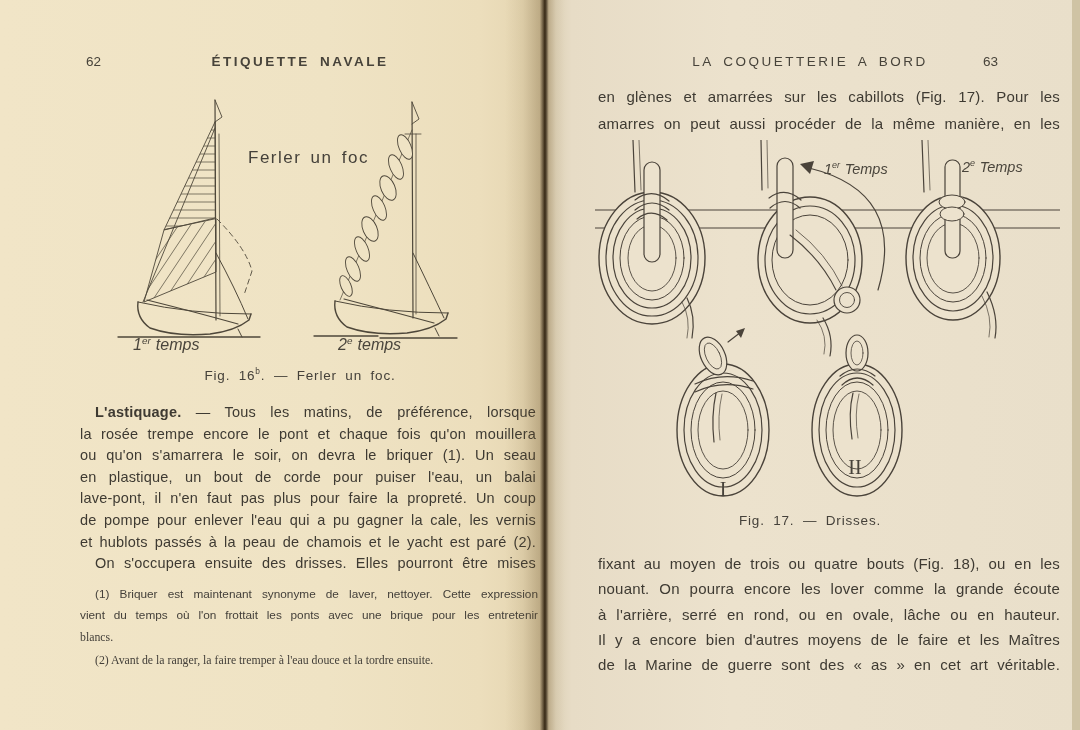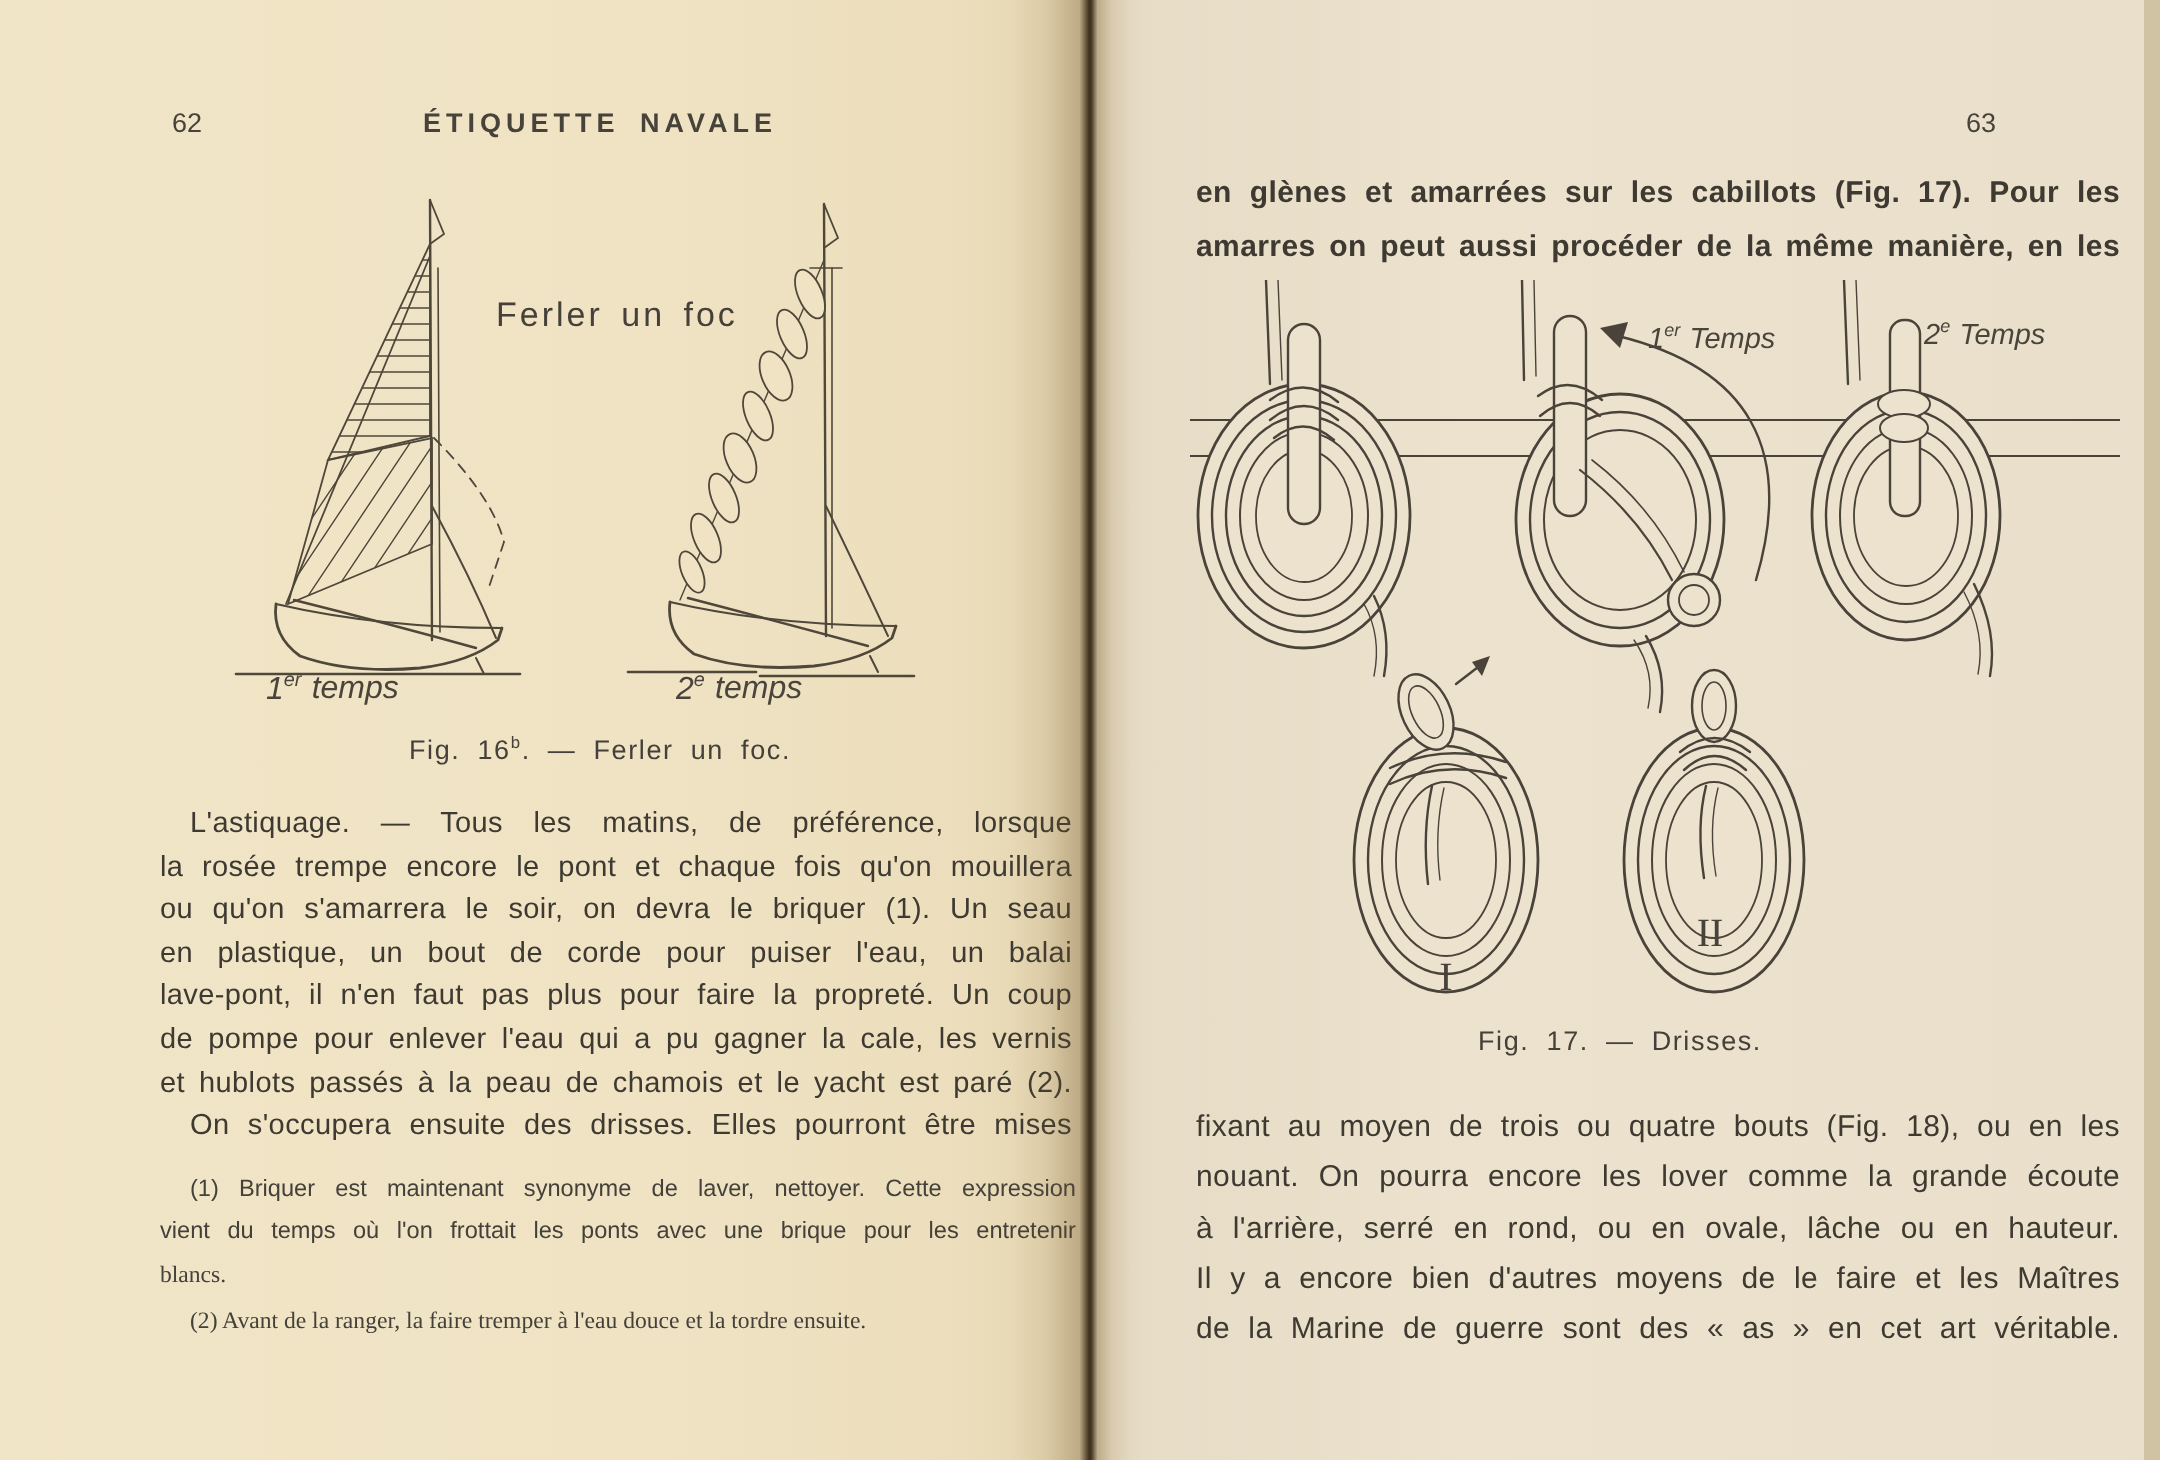--- a/index.html
+++ b/index.html
@@ -37,21 +37,21 @@
   .indent { text-indent:15px; }
   .caption { font-size:13.5px; letter-spacing:0.8px; word-spacing:4px; color:#45413a; }
   .sup { font-size:0.62em; vertical-align:super; }
   .figlabel { font-size:17px; letter-spacing:1.5px; word-spacing:3px; color:#45413a; }
   .temps { font-style:italic; color:#4a453c; }
   .temps .word { margin-left:0.32em; }
   .temps-l { font-size:16px; }
   .temps-r { font-size:14.5px; }
   .numeral { font-family:"Liberation Serif", serif; font-size:20px; color:#47423a; }
   svg { display:block; }
-  .lead { font-weight:normal; }
+  .lead { font-weight:bold; }
 </style>
 </head>
 <body>
 
 <div class="book">
 
   <div class="page page-left">
 
     <div class="abs pagenum" style="left:86px; top:54px;">62</div>
     <div class="abs running-head center" style="left:140px; top:54px; width:320px;font-weight:bold;">ÉTIQUETTE NAVALE</div>
@@ -154,23 +154,24 @@
     <div class="abs fn" style="left:80px; top:584px; width:458px;">
       <div class="bodyline indent">(1) Briquer est maintenant synonyme de laver, nettoyer. Cette expression</div>
       <div class="bodyline">vient du temps où l'on frottait les ponts avec une brique pour les entretenir</div>
       <div class="bodyline jlast">blancs.</div>
       <div class="jlast indent" style="margin-top:2px; text-align:left;">(2) Avant de la ranger, la faire tremper à l'eau douce et la tordre ensuite.</div>
     </div>
   </div>
 
   <div class="page page-right">
 
+    <div class="abs running-head center" style="left:100px; top:54px; width:330px;">LA COQUETTERIE A BORD</div>
     <div class="abs pagenum" style="left:438px; top:54px;">63</div>
 
-    <div class="abs body-r" style="left:53px; top:84px; width:462px; line-height:26.5px;font-weight:bold;">
+    <div class="abs body-r" style="left:53px; top:84px; width:462px; line-height:26.5px;">
       <div class="bodyline">en glènes et amarrées sur les cabillots (Fig. 17). Pour les</div>
       <div class="bodyline">amarres on peut aussi procéder de la même manière, en les</div>
     </div>
 
     <svg class="abs" style="left:50px; top:140px;" width="465" height="362" viewBox="0 0 465 362" fill="none" stroke="#4a433a" stroke-width="1.2" stroke-linecap="round">
 
       <line x1="0" y1="70" x2="465" y2="70" stroke-width="1"></line>
       <line x1="0" y1="88" x2="465" y2="88" stroke-width="1"></line>
 
       <path d="M38,0 L40,52"></path>

